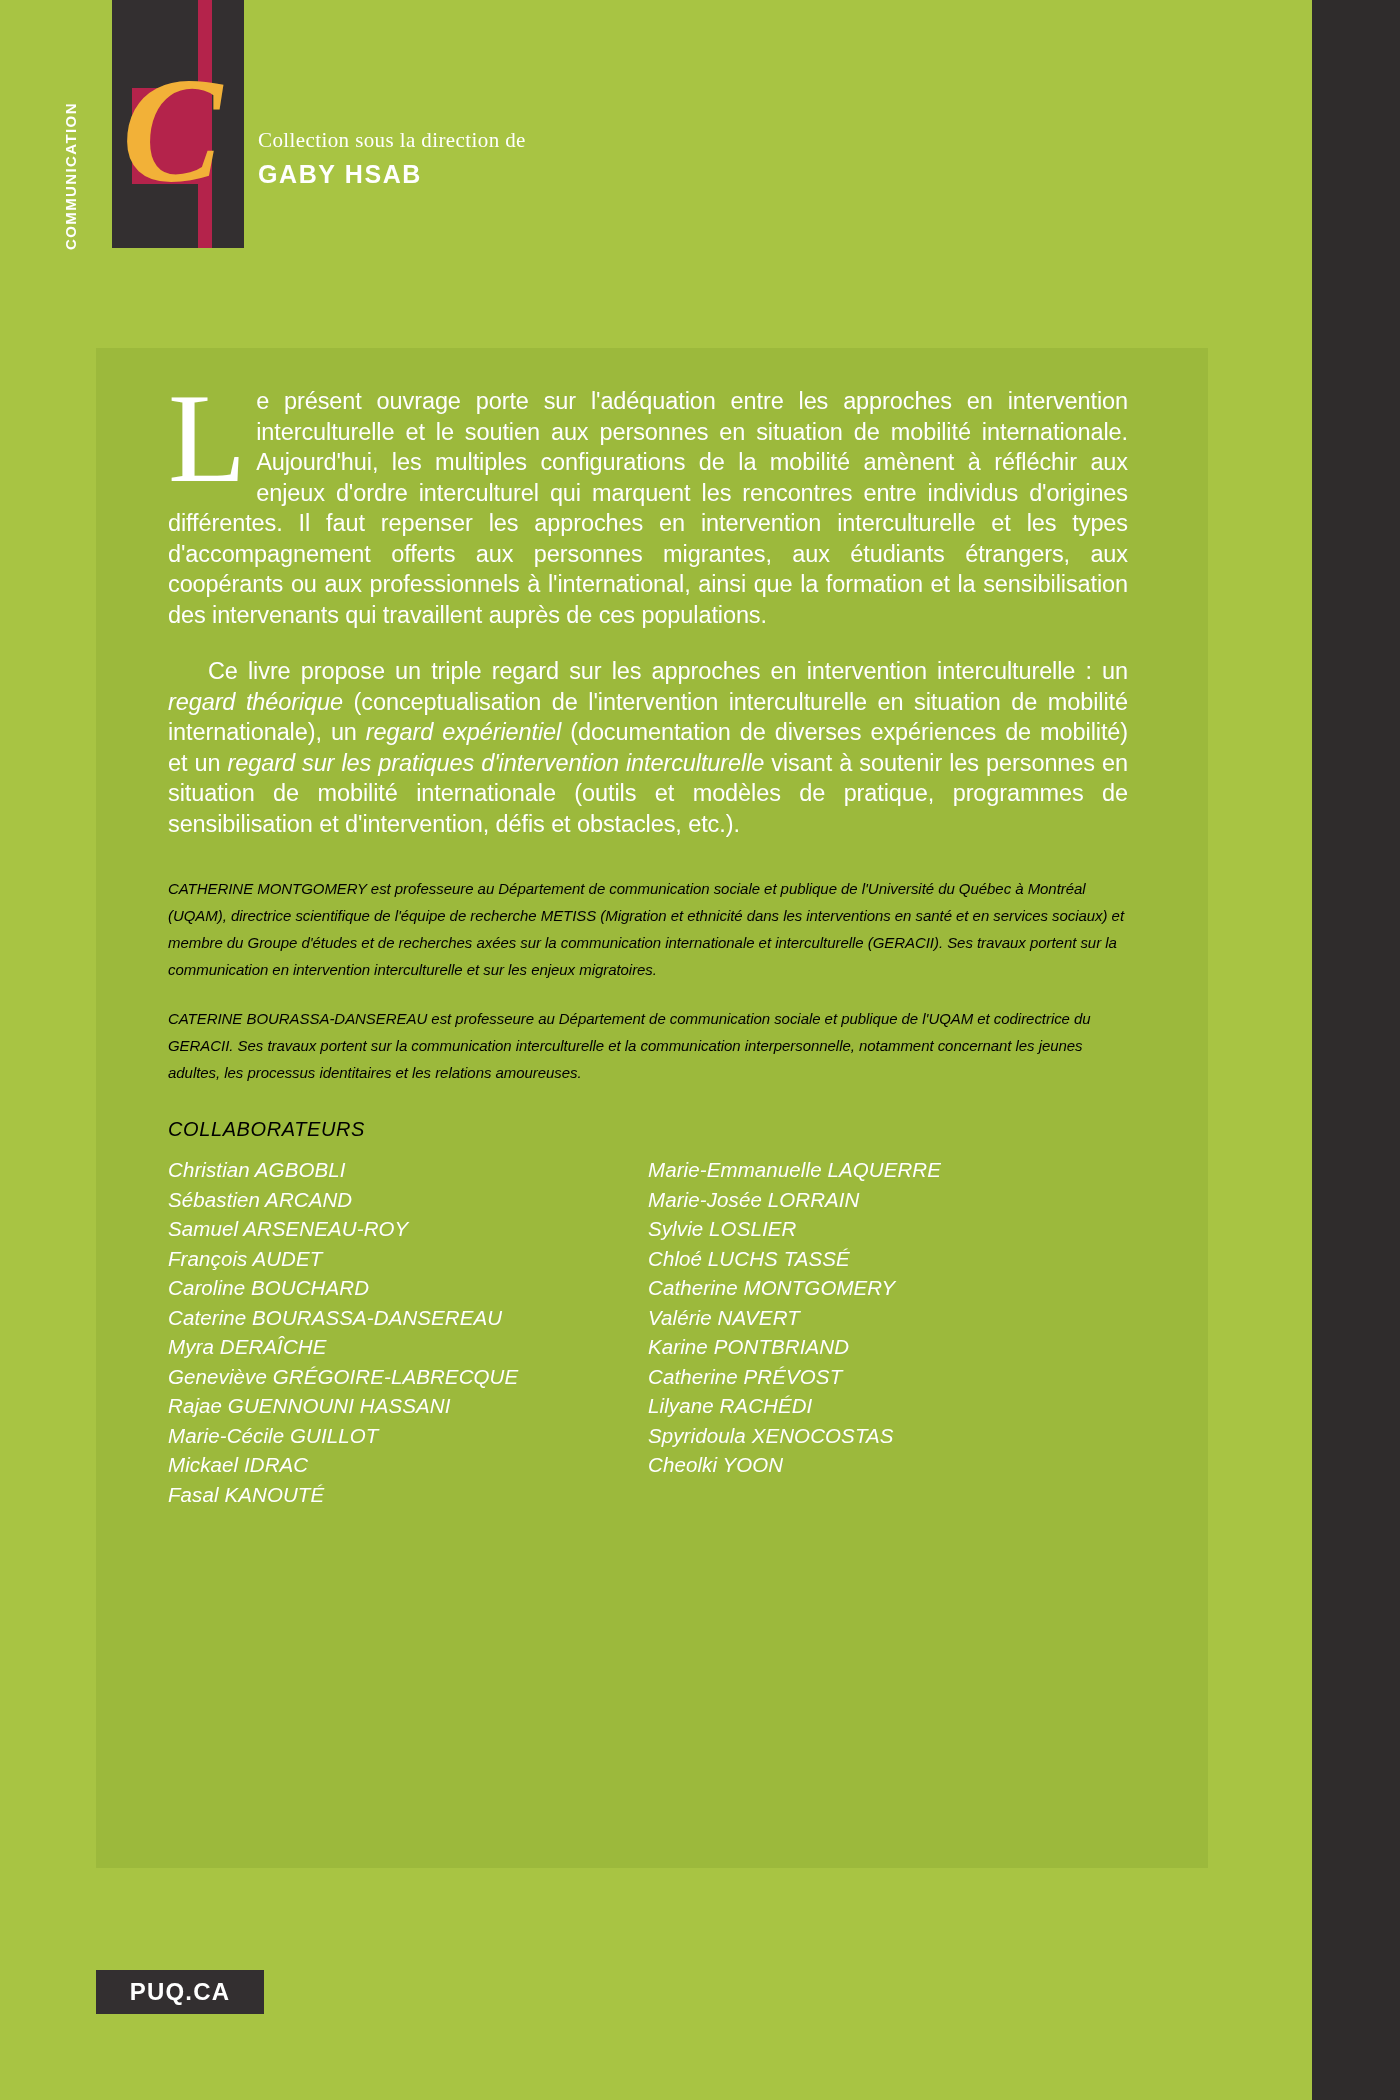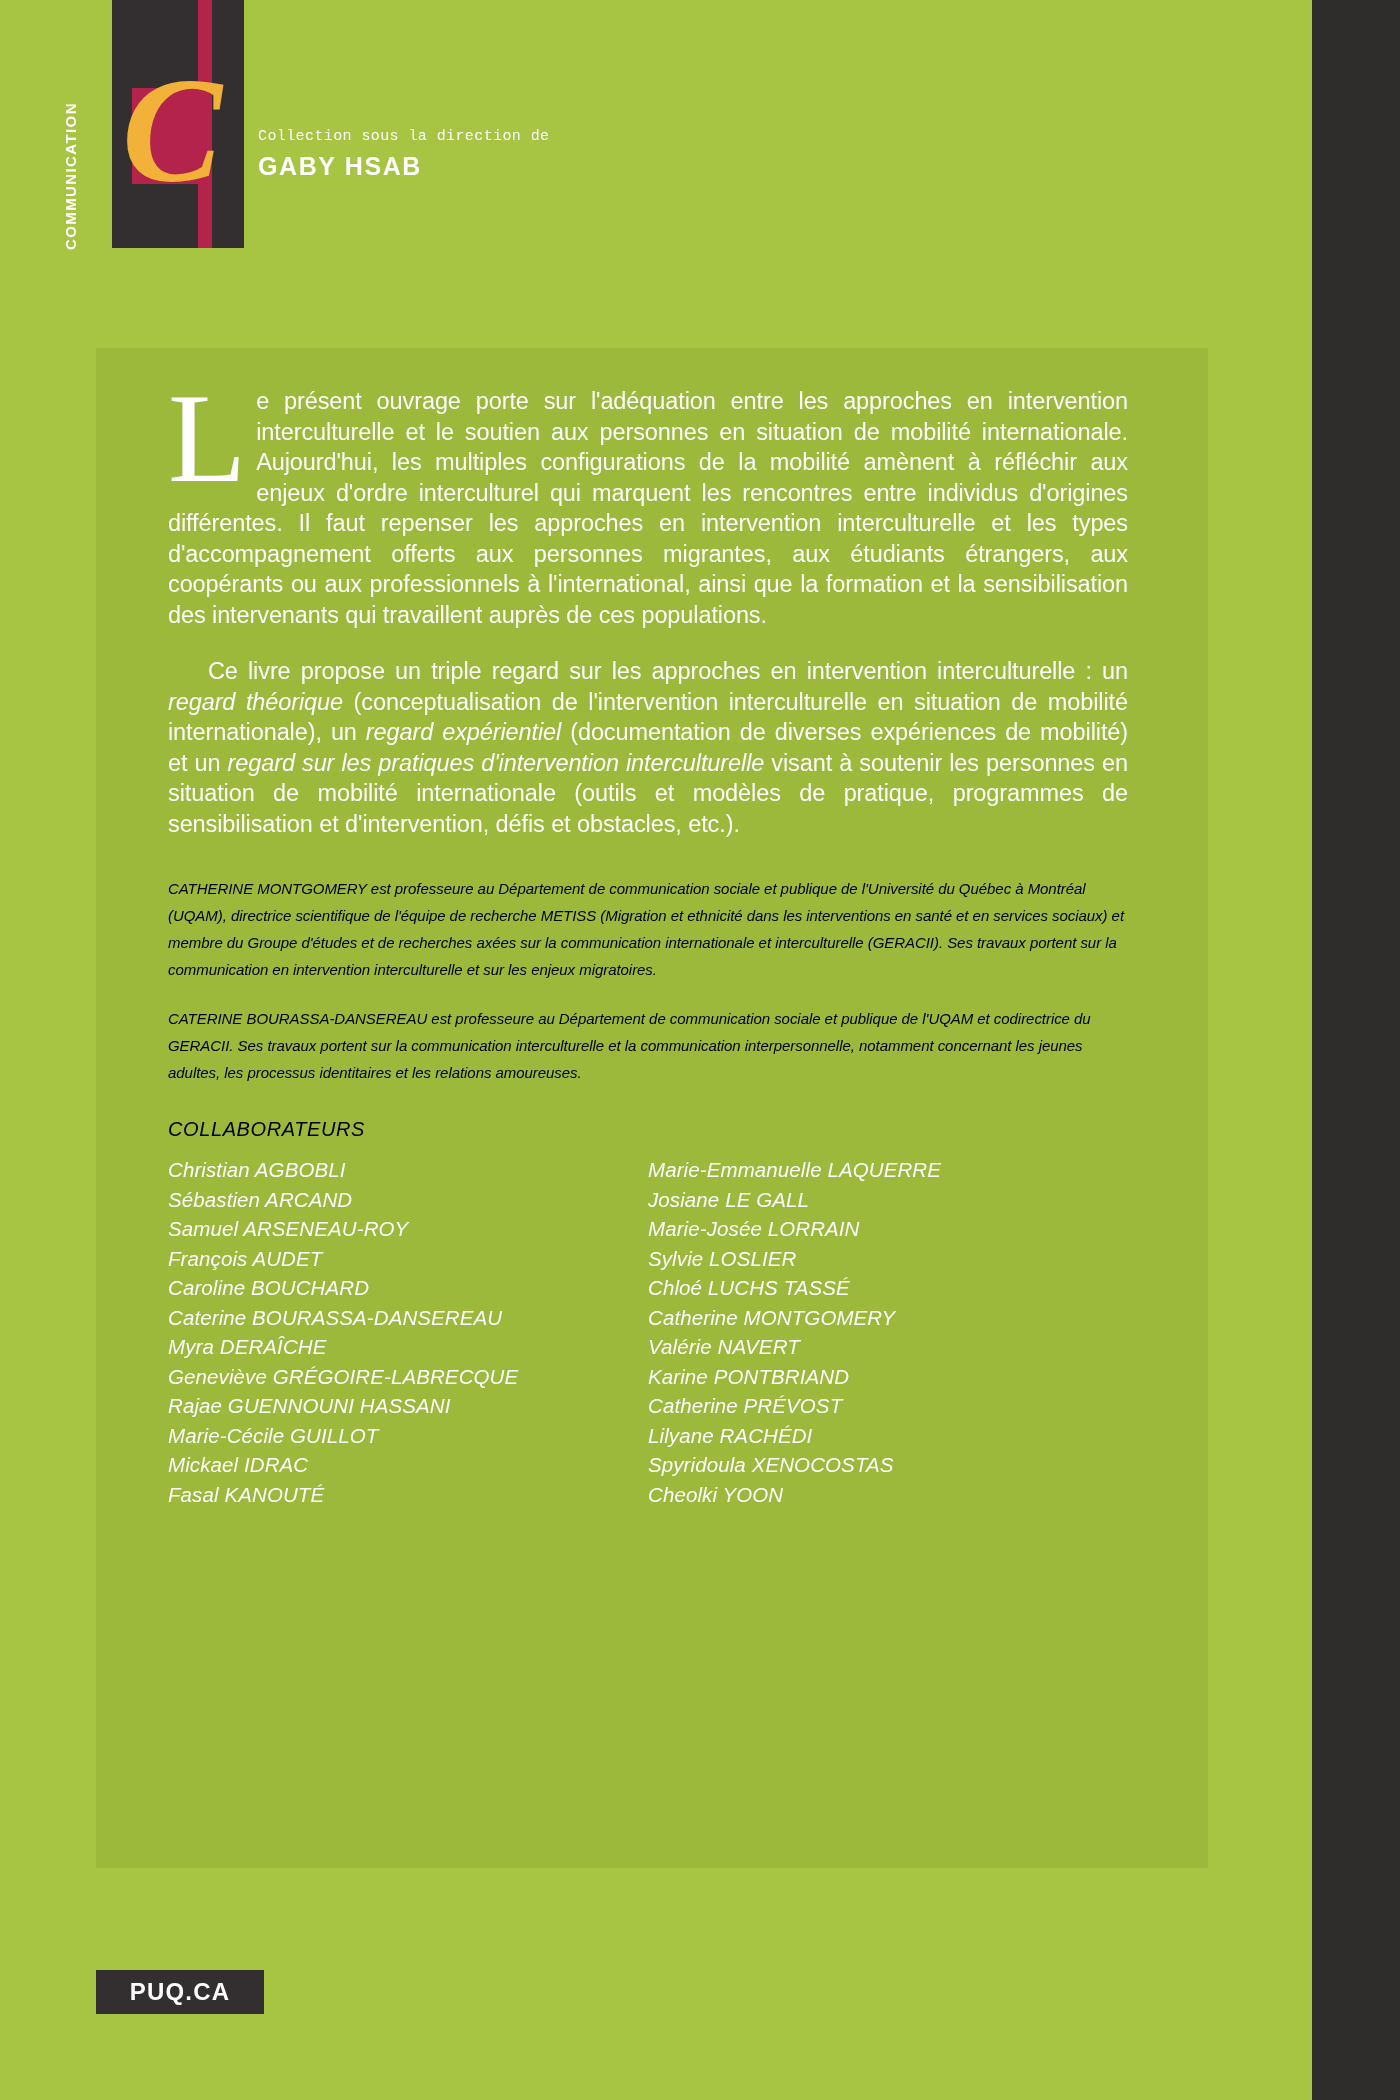--- a/index.html
+++ b/index.html
@@ -122,24 +122,24 @@
     overflow: hidden;
   }
 
   .collection-text {
     position: absolute;
     left: 258px;
     top: 128px;
     color: #ffffff;
   }
   .collection-line1 {
-    font-size: 15px;
+    font-size: 21px;
     font-weight: 400;
     letter-spacing: 0.4px;
-    font-family: Liberation Mono, monospace;
+    font-family: Liberation Serif, serif;
   }
   .collection-line2 {
     font-size: 25px;
     font-weight: 600;
     letter-spacing: 1.6px;
     margin-top: 7px;
     font-family: "Liberation Sans", sans-serif;
   }
 
   
@@ -318,21 +318,20 @@
               <li>Geneviève GRÉGOIRE-LABRECQUE</li>
               <li>Rajae GUENNOUNI HASSANI</li>
               <li>Marie-Cécile GUILLOT</li>
               <li>Mickael IDRAC</li>
               <li>Fasal KANOUTÉ</li>
             </ul>
         </div>
         <div class="collab-col">
           <ul>
               <li>Marie-Emmanuelle LAQUERRE</li>
-              <li>Josiane LE GALL</li>
               <li>Marie-Josée LORRAIN</li>
               <li>Sylvie LOSLIER</li>
               <li>Chloé LUCHS TASSÉ</li>
               <li>Catherine MONTGOMERY</li>
               <li>Valérie NAVERT</li>
               <li>Karine PONTBRIAND</li>
               <li>Catherine PRÉVOST</li>
               <li>Lilyane RACHÉDI</li>
               <li>Spyridoula XENOCOSTAS</li>
               <li>Cheolki YOON</li>

